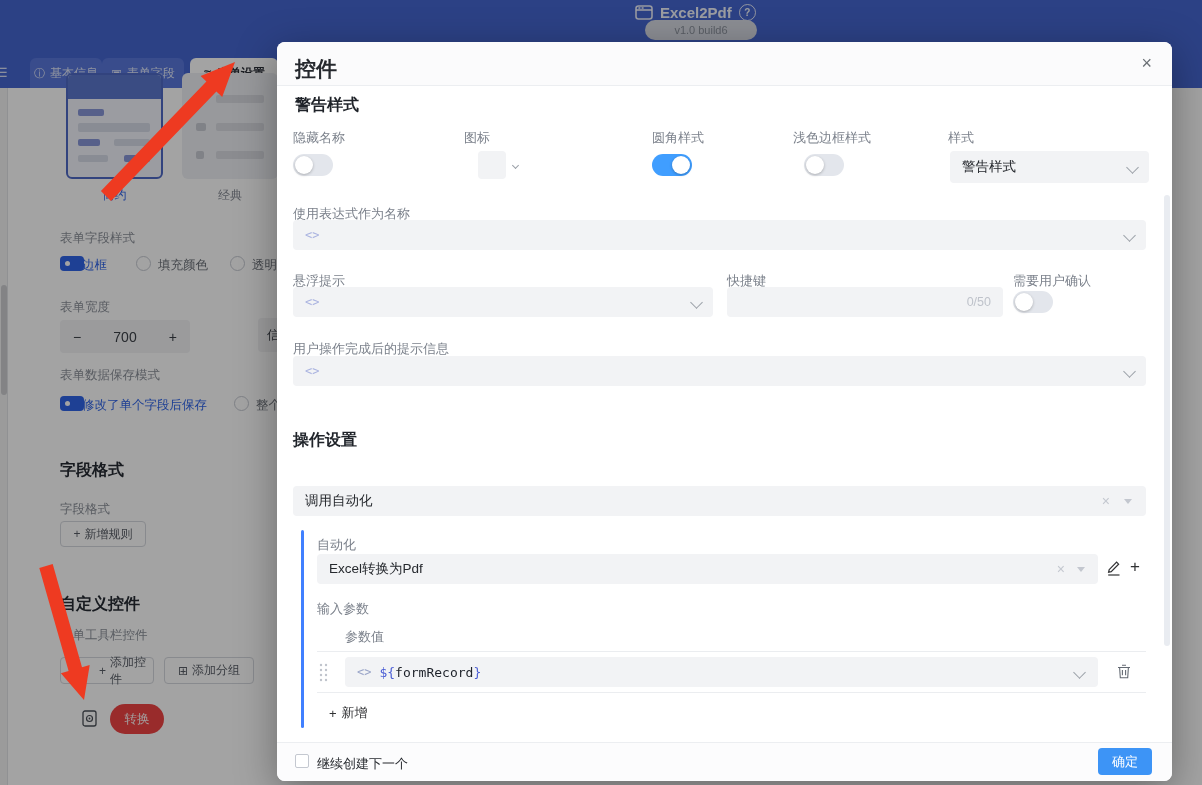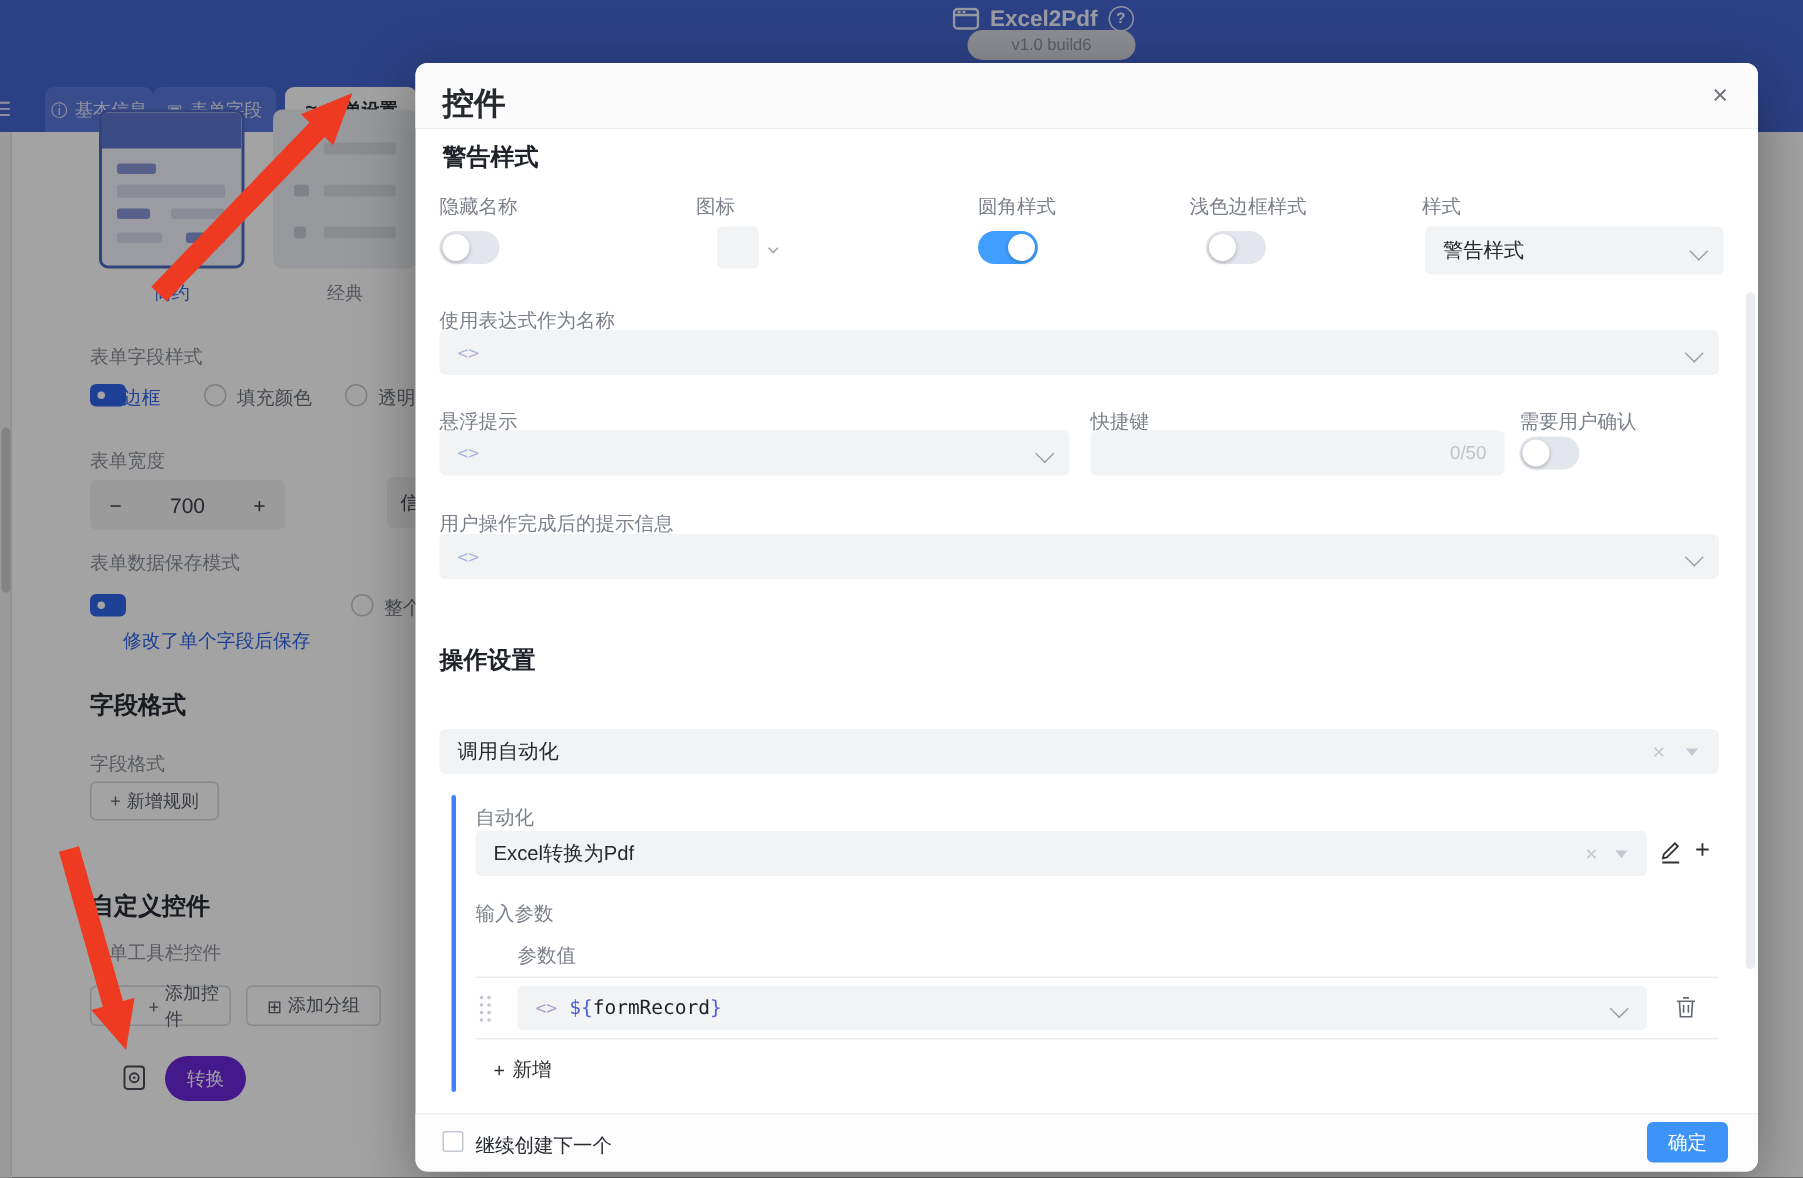--- a/index.html
+++ b/index.html
@@ -31,21 +31,21 @@
   .rad{width:15px;height:15px;border-radius:50%;border:1px solid #c6cad2;background:#fff;}
   .rad.sel{border:none;background:#2f64e8;}
   .rad.sel::after{content:"";position:absolute;left:5px;top:5px;width:5px;height:5px;
     background:#fff;border-radius:50%;}
   .optlbl{font-size:12.5px;color:#6a6f77;}
   .optlbl.blue{color:#2f64e8;}
   .stepper{left:60px;top:320px;width:130px;height:33px;background:#f2f3f5;border-radius:4px;
     display:flex;align-items:center;justify-content:space-between;padding:0 13px;color:#3c4047;font-size:14px;}
   .wbtn{background:#fff;border:1px solid #d5d8de;border-radius:4px;display:flex;align-items:center;
     justify-content:center;gap:4px;font-size:12px;color:#5a5f68;cursor:pointer;}
-  .gold-pill{background:#6d28d9;color:rgba(255,255,255,.95);border-radius:15px;
+  .gold-pill{background:#ef4444;color:rgba(255,255,255,.95);border-radius:15px;
     display:flex;align-items:center;justify-content:center;font-size:12.5px;cursor:pointer;}
   
   .overlay{left:0;top:0;width:1202px;height:785px;background:rgba(0,0,0,0.36);z-index:30;}
   .arrows{left:0;top:0;z-index:40;pointer-events:none;}
   
   .modal{left:277px;top:42px;width:895px;height:739px;background:#fff;border-radius:8px;
     box-shadow:0 10px 40px rgba(0,0,0,.35);z-index:50;}
   .m-header{left:0;top:0;width:895px;height:44px;background:#fbfbfc;border-bottom:1px solid #eceef1;
     border-radius:8px 8px 0 0;}
   .m-title{left:18px;top:13px;font-size:21px;font-weight:bold;color:#26292e;}
@@ -149,21 +149,21 @@
   <div class="a stepper">
     <span>−</span>
     <span>700</span>
     <span>+</span>
   </div>
   <div class="a" style="left:258px;top:318px;width:40px;height:34px;background:#f2f3f5;border-radius:4px;
        display:flex;align-items:center;padding-left:9px;font-size:12.5px;color:#3c4047;">信</div>
 
   <div class="a plabel" style="left:60px;top:367px;">表单数据保存模式</div>
   <div class="a rad sel" style="left:60px;top:396px;"></div>
-  <span class="a optlbl blue" style="left:82px;top:419px;white-space:nowrap;">修改了单个字段后保存</span>
+  <span class="a optlbl blue" style="left:82px;top:397px;white-space:nowrap;">修改了单个字段后保存</span>
   <div class="a rad" style="left:234px;top:396px;"></div>
   <span class="a optlbl" style="left:256px;top:397px;white-space:nowrap;">整个表单</span>
 
   <div class="a heading" style="left:60px;top:460px;">字段格式</div>
   <div class="a plabel" style="left:60px;top:501px;">字段格式</div>
   <div class="a wbtn" style="left:60px;top:521px;width:86px;height:26px;">
     <span>+</span>
     <span>新增规则</span>
   </div>
 

